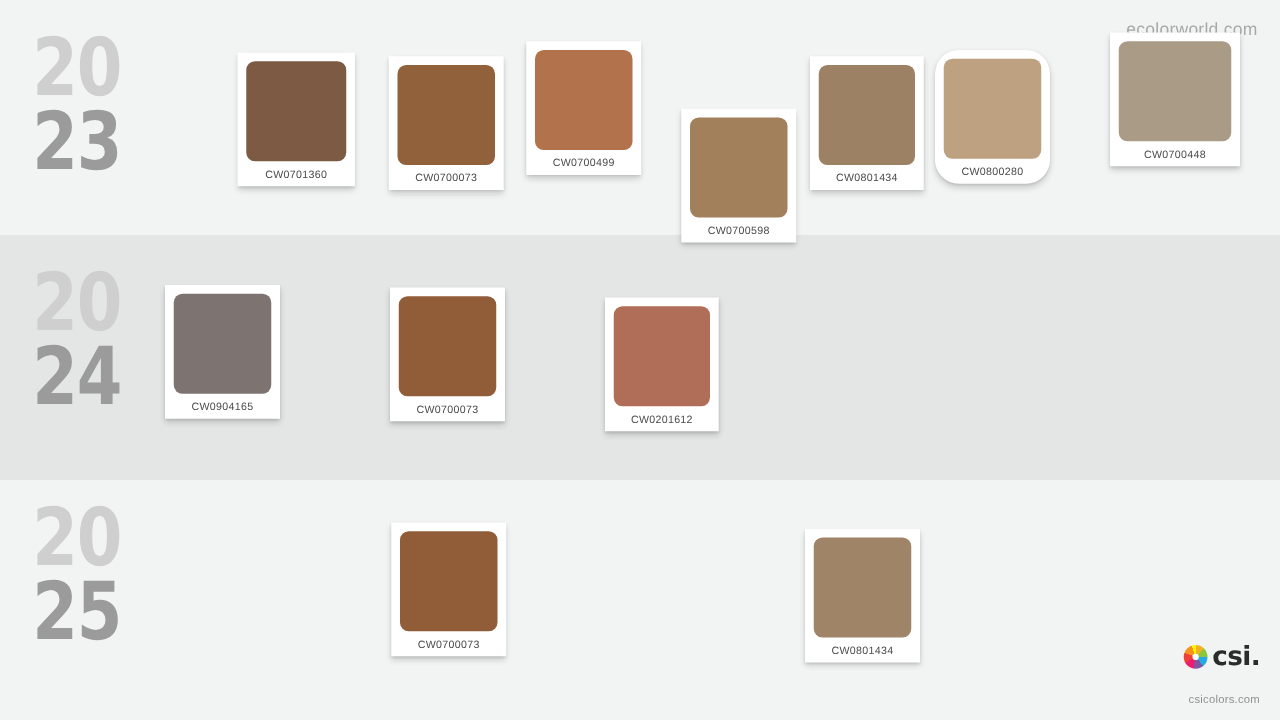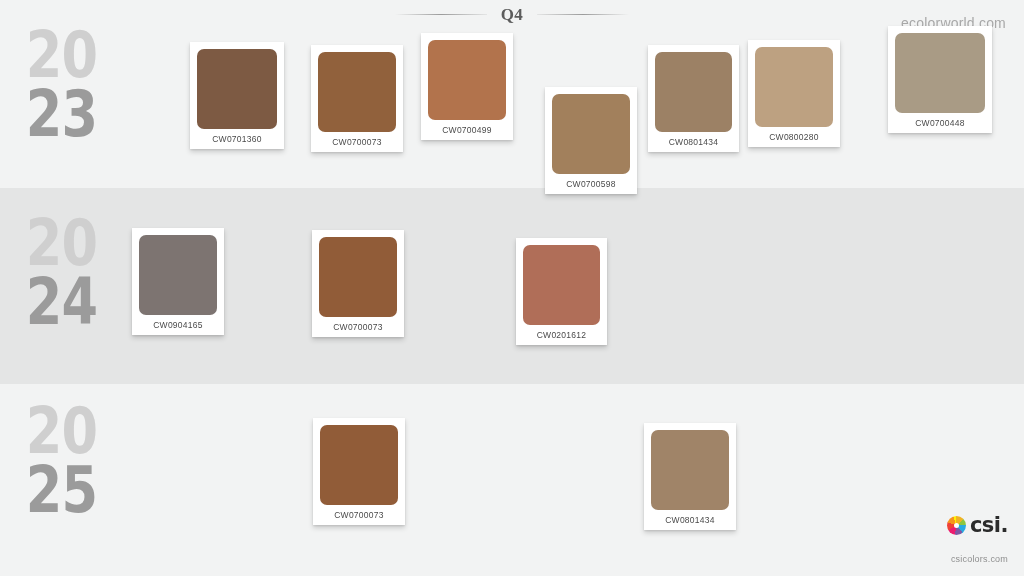--- a/index.html
+++ b/index.html
@@ -175,25 +175,20 @@
 </head>
 <body>
 
 <div id="stage">
 
   <div class="band band-2023"></div>
   <div class="band band-2024"></div>
   <div class="band band-2025"></div>
 
   <div class="header">
-    <div class="quarter-title">
-      <span class="rule"></span>
-      <span class="quarter-label">Q4</span>
-      <span class="rule right"></span>
-    </div>
     <div class="site-credit">ecolorworld.com</div>
   </div>
 
   <div class="year year-2023">
     <span class="y-top">20</span>
     <span class="y-bot">23</span>
   </div>
   <div class="year year-2024">
     <span class="y-top">20</span>
     <span class="y-bot">24</span>
@@ -217,37 +212,37 @@
         <div class="card-label">CW0700499</div>
       </div>
       <div class="card" style="left: 545px; top: 47px; width: 92px; margin-top: 40px;">
         <div class="chip" style="background: rgb(162, 128, 92);"></div>
         <div class="card-label">CW0700598</div>
       </div>
       <div class="card" style="left: 648px; top: 45px; width: 91px;">
         <div class="chip" style="background: rgb(156, 129, 101);"></div>
         <div class="card-label">CW0801434</div>
       </div>
-      <div class="card" style="left: 748px; top: 40px; width: 92px;">
+      <div class="card" style="left: 748px; top: 40px; width: 92px; border-radius: 19px;">
         <div class="chip" style="background: rgb(189, 161, 129);"></div>
         <div class="card-label">CW0800280</div>
       </div>
       <div class="card" style="left: 888px; top: 26px; width: 104px;">
         <div class="chip" style="background: rgb(169, 155, 133);"></div>
         <div class="card-label">CW0700448</div>
       </div>
       <div class="card" style="left: 132px; top: 228px; width: 92px;">
         <div class="chip" style="background: rgb(125, 116, 113);"></div>
         <div class="card-label">CW0904165</div>
       </div>
       <div class="card" style="left: 312px; top: 230px; width: 92px;">
         <div class="chip" style="background: rgb(145, 92, 56);"></div>
         <div class="card-label">CW0700073</div>
       </div>
-      <div class="card" style="left: 484px; top: 238px; width: 91px; margin-left: 32px;">
+      <div class="card" style="left: 484px; top: 238px; width: 91px;">
         <div class="chip" style="background: rgb(176, 110, 88);"></div>
         <div class="card-label">CW0201612</div>
       </div>
       <div class="card" style="left: 313px; top: 418px; width: 92px;">
         <div class="chip" style="background: rgb(145, 92, 56);"></div>
         <div class="card-label">CW0700073</div>
       </div>
       <div class="card" style="left: 644px; top: 423px; width: 92px;">
         <div class="chip" style="background: rgb(160, 132, 104);"></div>
         <div class="card-label">CW0801434</div>

